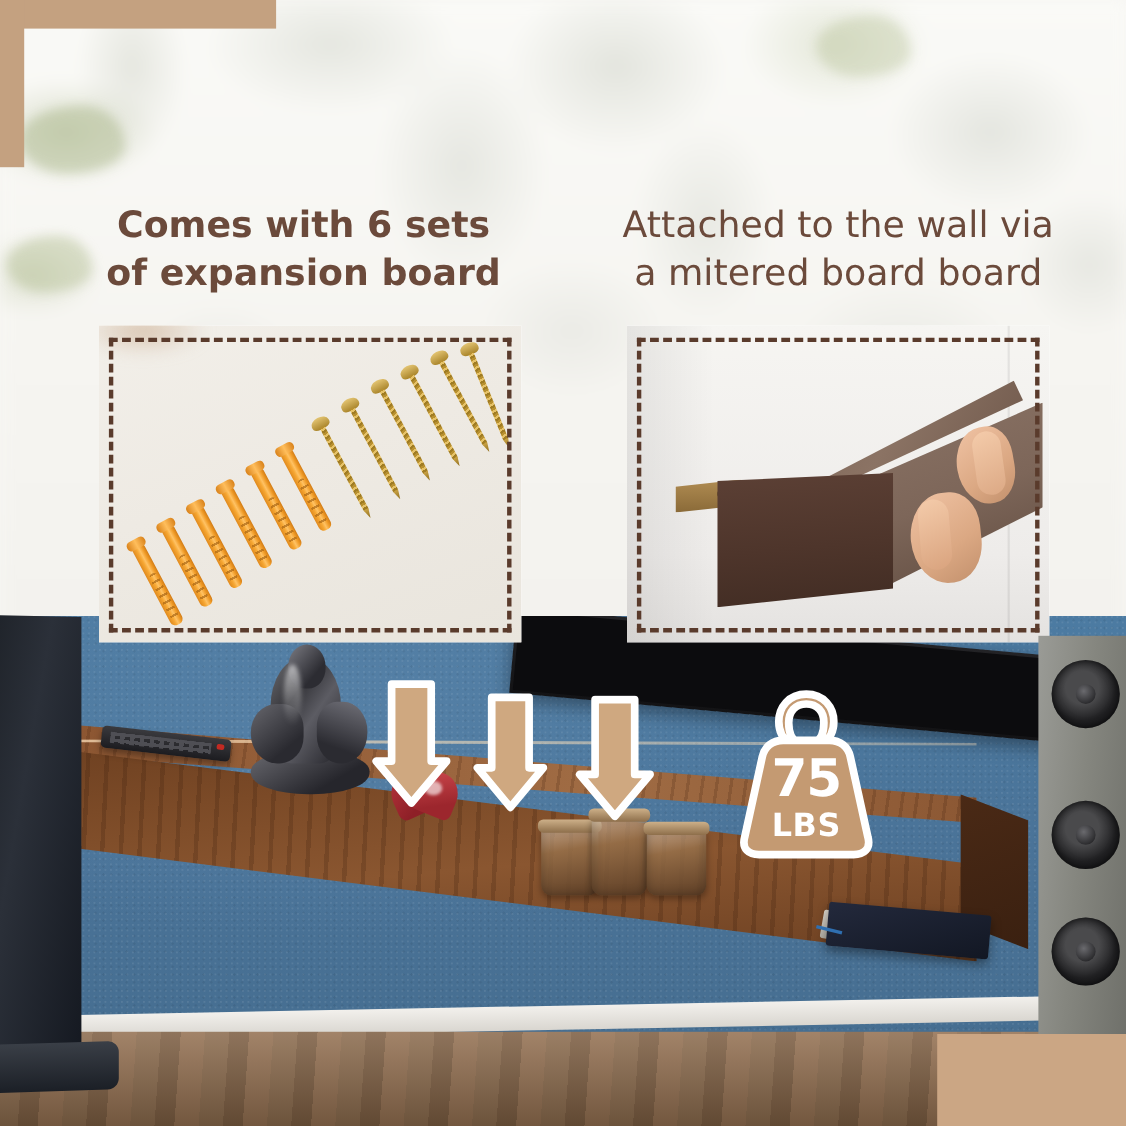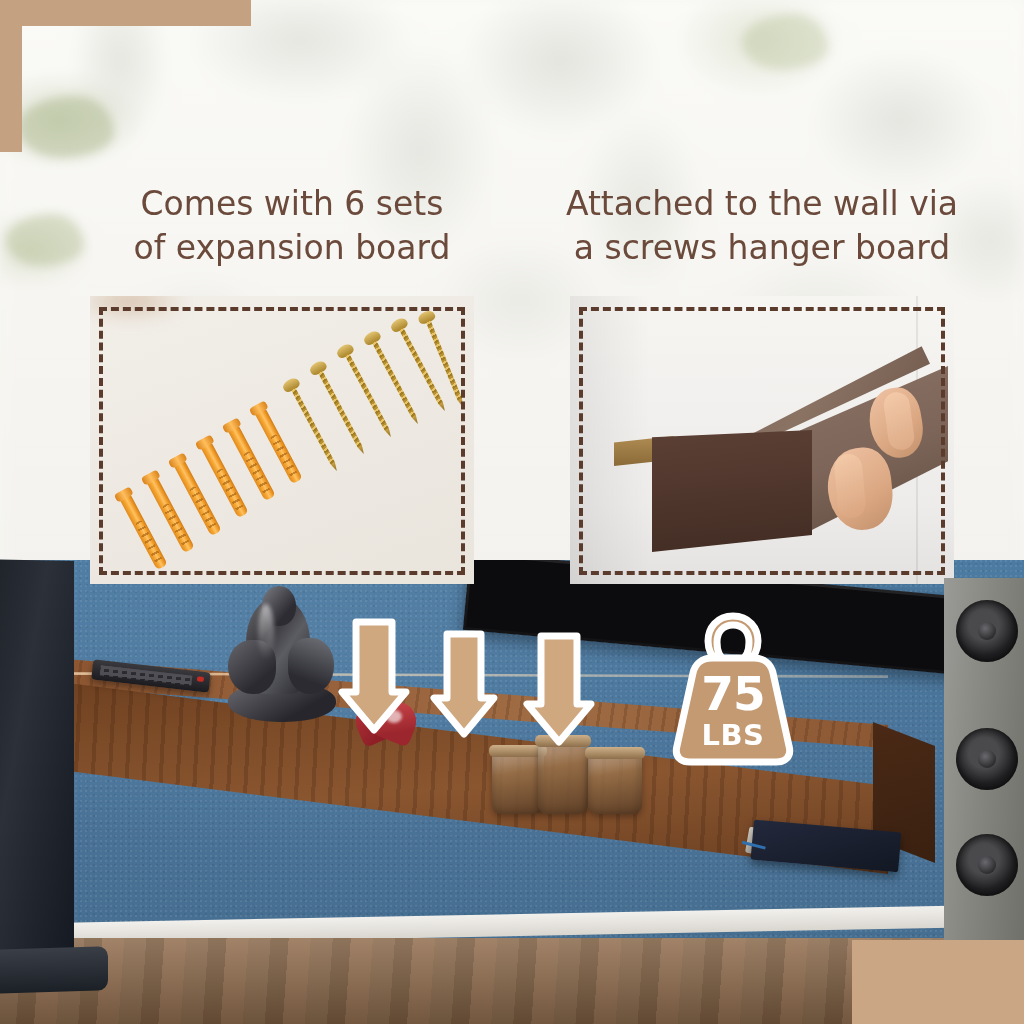--- a/index.html
+++ b/index.html
@@ -52,21 +52,21 @@
     font-size:54px;font-weight:700;letter-spacing:-.3px;
     color:#6b4a3b;z-index:7;font-family:"DejaVu Sans",sans-serif;
   }
 
   
   .caption{
     position:absolute;top:182px;
     font-size:33px;line-height:1.33;color:#6b4a3b;text-align:center;
     font-weight:400;z-index:7;font-family:"DejaVu Sans",sans-serif;
   }
-  .caption-left{left:54px;width:476px;}
+  .caption-left{left:38px;width:476px;font-weight:bold;}
   .caption-right{left:512px;width:500px;text-align:center;}
 
   
   .panel{position:absolute;top:296px;width:384px;height:288px;z-index:5;overflow:visible;}
   .panel-left{left:90px;}
   .panel-right{left:570px;}
   .panel .photo{position:absolute;inset:0;overflow:hidden;background:#fff;}
   .panel .dash{
     position:absolute;left:9px;top:11px;right:9px;bottom:9px;
     border:4px dashed #5a3b2c;z-index:4;pointer-events:none;
@@ -216,21 +216,21 @@
      background:radial-gradient(circle at 45% 40%,#4a4a4c 0 30%,#202022 60%,#0d0d0f 100%);
      box-shadow:inset 0 0 8px rgba(0,0,0,.7);}
   .spk-right .drv::after{content:"";position:absolute;left:22px;top:22px;width:18px;height:18px;border-radius:50%;
      background:radial-gradient(circle at 40% 35%,#6a6a6e,#141416);}
 
   
   .arrow{position:absolute;z-index:9;}
   .arrow svg{display:block;}
 
   
-  .weight{position:absolute;left:668px;top:608px;width:130px;height:160px;z-index:10;}
+  .weight{position:absolute;left:668px;top:623px;width:130px;height:160px;z-index:10;}
   .weight .label{
     position:absolute;left:0;top:0;width:130px;height:160px;
     display:flex;flex-direction:column;align-items:center;justify-content:flex-end;
     padding-bottom:18px;box-sizing:border-box;color:#ffffff;
     font-family:"DejaVu Sans",sans-serif;line-height:1;
   }
   .weight .num{font-size:47px;font-weight:700;letter-spacing:-1px;}
   .weight .unit{font-size:29px;font-weight:700;margin-top:4px;letter-spacing:.5px;}
 </style>
 </head>
@@ -251,21 +251,21 @@
   </div>
 
 
   <div class="caption caption-left">
     <div>Comes with 6 sets</div>
     <div>of expansion board</div>
   </div>
 
   <div class="caption caption-right">
     <div>Attached to the wall via</div>
-    <div>a screws hanger board</div>
+    <div>a mitered board board</div>
   </div>
 
   <div class="panel panel-left">
     <div class="photo">
       <div class="screwstage">
 
         <div class="anchor" style="left:28px;top:199px;height:82px;transform:rotate(-28deg);">
           <div class="head"></div>
             <div class="ribs"></div>
           </div>

